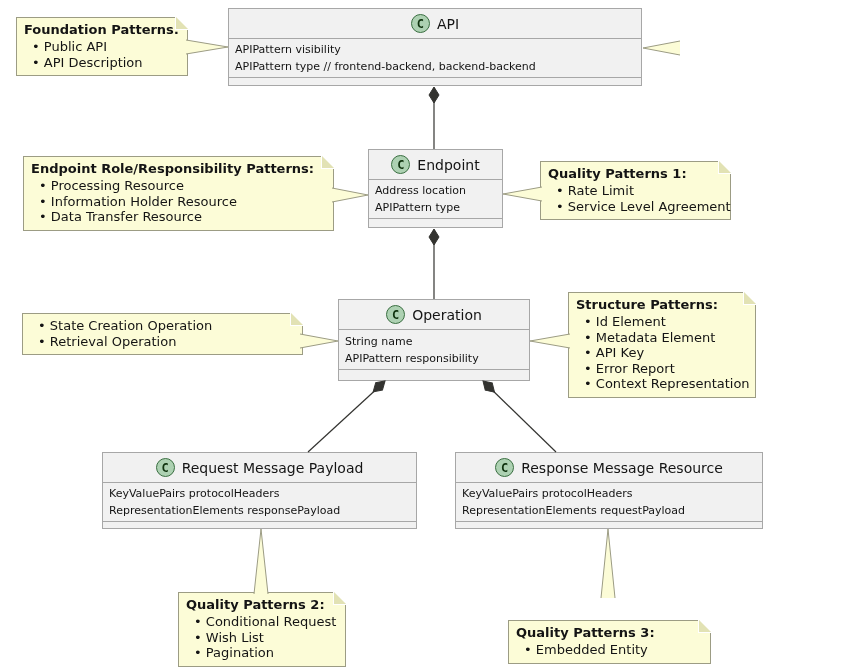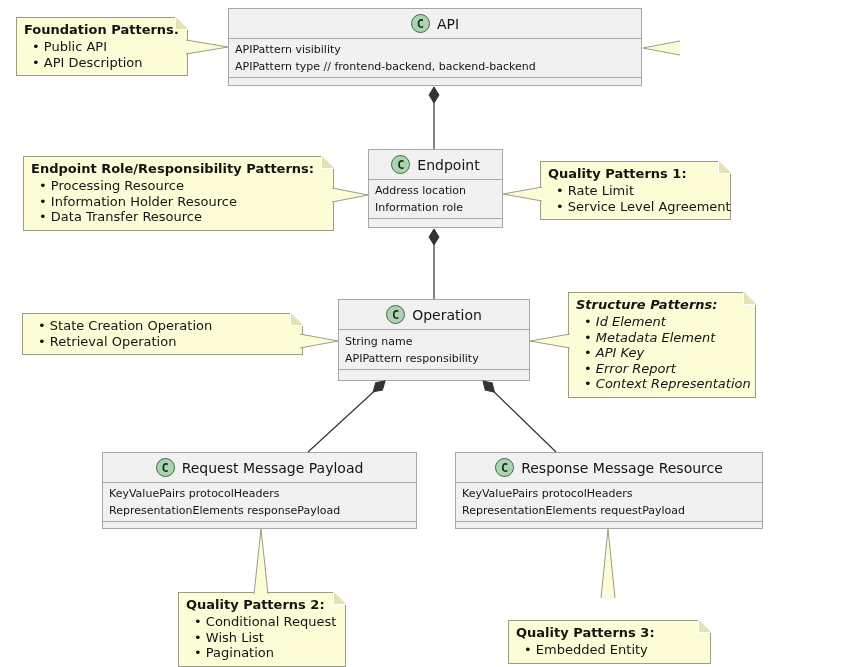--- a/index.html
+++ b/index.html
@@ -93,21 +93,21 @@
     <div class="cls-ops"></div>
   </div>
 
   <div class="uml-class" style="left:368px;top:149px;width:135px;height:79px;">
     <div class="cls-title">
       <span class="circ">C</span>
       <span class="cls-name">Endpoint</span>
     </div>
     <div class="cls-attrs">
       <div class="attr">Address location</div>
-      <div class="attr">Information role</div>
+      <div class="attr">APIPattern type</div>
     </div>
     <div class="cls-ops"></div>
   </div>
 
   <div class="uml-class" style="left:338px;top:299px;width:192px;height:82px;">
     <div class="cls-title">
       <span class="circ">C</span>
       <span class="cls-name">Operation</span>
     </div>
     <div class="cls-attrs">
@@ -167,21 +167,21 @@
     </ul>
   </div>
 
   <div class="note" style="left:22px;top:313px;width:281px;">
     <ul class="note-items">
       <li class="note-item">State Creation Operation</li>
       <li class="note-item">Retrieval Operation</li>
     </ul>
   </div>
 
-  <div class="note" style="left:568px;top:292px;width:188px;font-style:italic;">
+  <div class="note" style="left:568px;top:292px;width:188px;">
     <div class="note-title">Structure Patterns:</div>
     <ul class="note-items">
       <li class="note-item">Id Element</li>
       <li class="note-item">Metadata Element</li>
       <li class="note-item">API Key</li>
       <li class="note-item">Error Report</li>
       <li class="note-item">Context Representation</li>
     </ul>
   </div>
 

